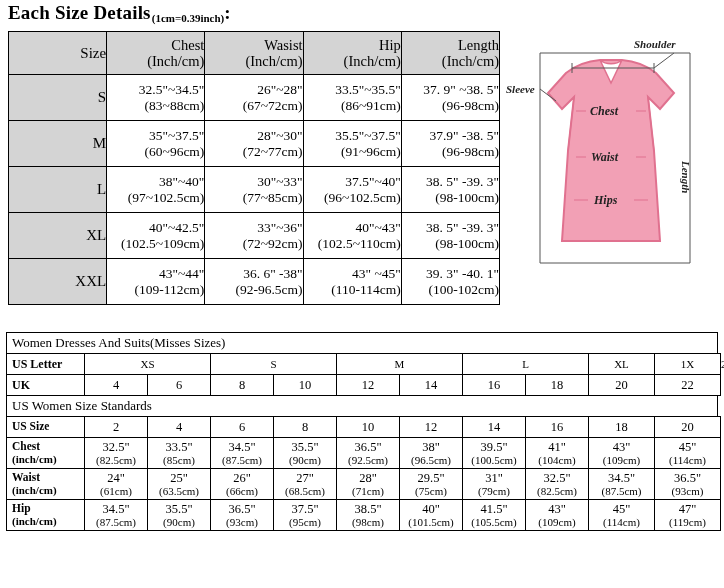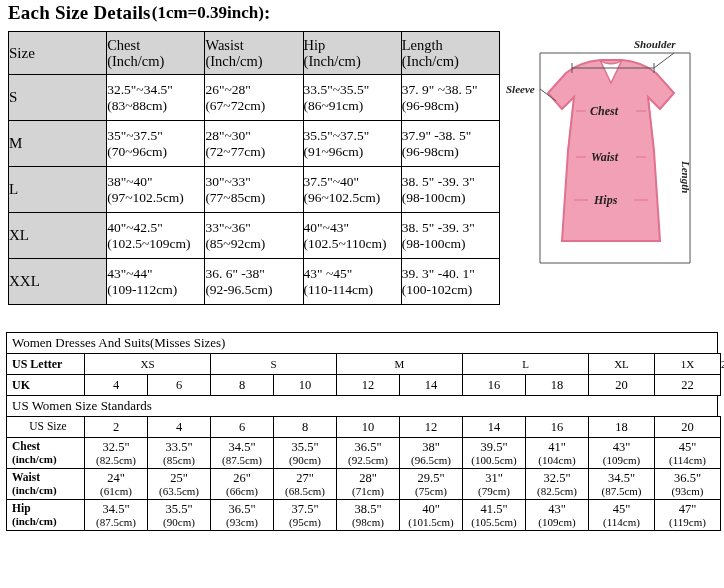--- a/index.html
+++ b/index.html
@@ -20,51 +20,51 @@
     width: 724px;
     height: 588px;
   }
 
   
   .title-row {
     position: absolute;
     left: 8px;
     top: 2px;
     display: flex;
-    align-items: center;
+    align-items: flex-end;
   }
   .title-main {
     font-size: 19px;
     font-weight: bold;
     font-family: "Liberation Serif", serif;
     letter-spacing: .2px;
   }
   .title-sub {
-    font-size: 17px;
+    font-size: 11px;
     font-weight: bold;
     font-family: "Liberation Serif", serif;
     margin-left: 1px;
   }
   .title-colon {
     font-size: 19px;
     font-weight: bold;
   }
 
   
   .main-table {
     position: absolute;
     left: 8px;
     top: 31px;
     border-collapse: collapse;
     width: 492px;
     table-layout: fixed;
   }
   .main-table td, .main-table th {
     border: 1px solid #000;
-    text-align: left;
+    text-align: right;
     vertical-align: middle;
     font-family: "Liberation Serif", serif;
     padding: 1px 0;
   }
   .main-table thead td {
     background: #d4d4d4;
     font-size: 14.5px;
     height: 40px;
     line-height: 1.12;
   }
@@ -127,21 +127,21 @@
   .tbl td.lbl {
     text-align: left;
     padding-left: 5px;
     font-size: 12px;
     font-weight: bold;
   }
   .tbl td.grp {
     font-size: 11px;
     font-weight: normal;
   }
-  .tbl td.b { font-weight: normal; text-align: center; }
+  .tbl td.b { font-weight: bold; }
 
   .tbl2 td {
     height: 30px;
     line-height: 1.12;
     font-size: 12.5px;
   }
   .tbl2 td.lbl {
     font-size: 11.5px;
     line-height: 1.15;
   }
@@ -199,21 +199,21 @@
         </td>
         <td>
           <span class="u">37. 9" ~38. 5"</span>
           <span class="u">(96-98cm)</span>
         </td>
       </tr>
       <tr>
         <td class="sizecell">M</td>
         <td>
           <span class="u">35"~37.5"</span>
-          <span class="u">(70~96cm)</span>
+          <span class="u">(60~96cm)</span>
         </td>
         <td>
           <span class="u">28"~30"</span>
           <span class="u">(72~77cm)</span>
         </td>
         <td>
           <span class="u">35.5"~37.5"</span>
           <span class="u">(91~96cm)</span>
         </td>
         <td>
@@ -241,21 +241,21 @@
         </td>
       </tr>
       <tr>
         <td class="sizecell">XL</td>
         <td>
           <span class="u">40"~42.5"</span>
           <span class="u">(102.5~109cm)</span>
         </td>
         <td>
           <span class="u">33"~36"</span>
-          <span class="u">(85~92cm)</span>
+          <span class="u">(72~92cm)</span>
         </td>
         <td>
           <span class="u">40"~43"</span>
           <span class="u">(102.5~110cm)</span>
         </td>
         <td>
           <span class="u">38. 5" -39. 3"</span>
           <span class="u">(98-100cm)</span>
         </td>
       </tr>

